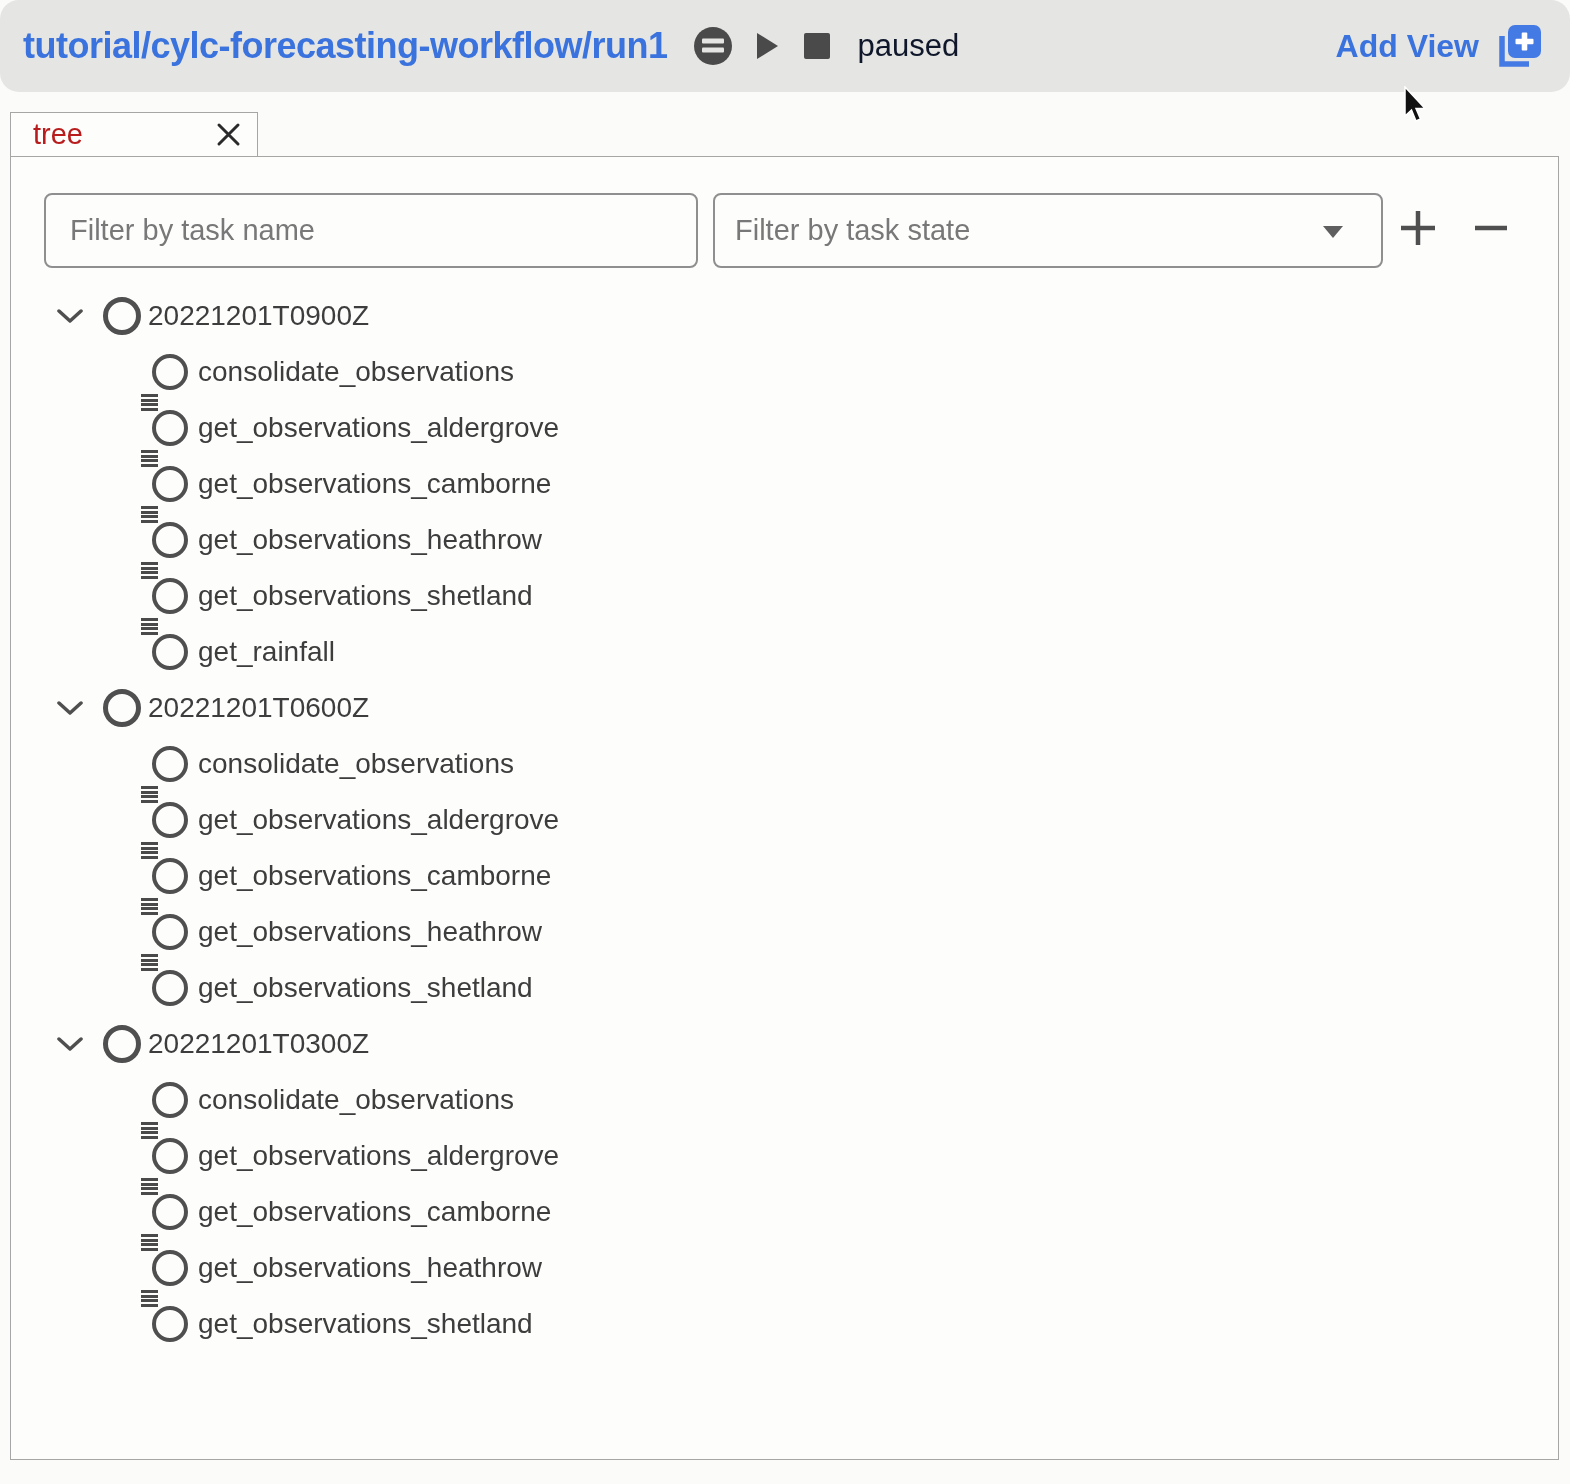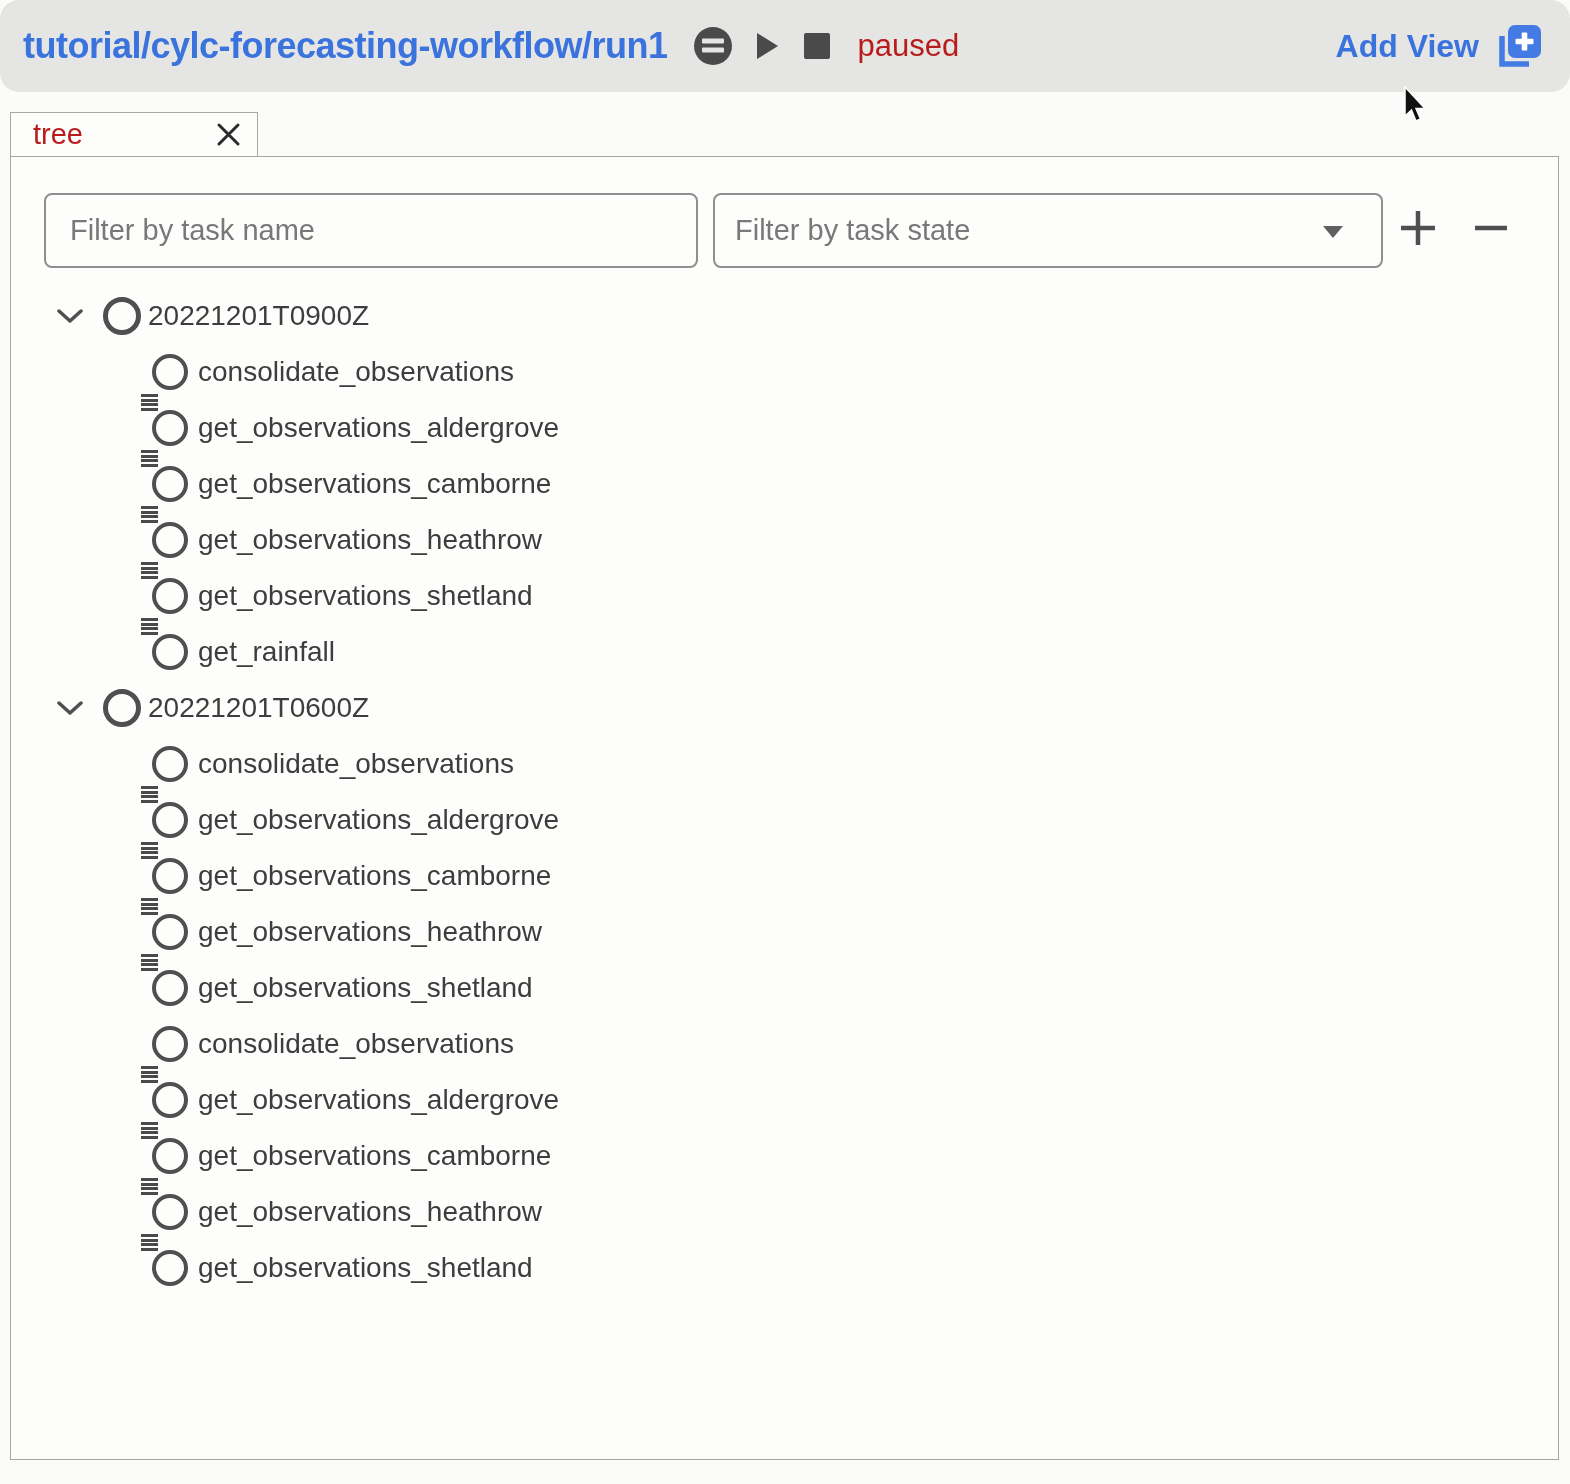--- a/index.html
+++ b/index.html
@@ -31,21 +31,21 @@
     letter-spacing:-0.5px;white-space:nowrap;cursor:pointer;
   }
   .menu-circle{margin-left:25px;width:40px;height:40px;display:flex;}
   .play-btn{
     margin-left:24px;width:0;height:0;
     border-left:21px solid var(--icon);
     border-top:13px solid transparent;
     border-bottom:13px solid transparent;
   }
   .stop-btn{margin-left:26px;width:26px;height:26px;background:var(--icon);border-radius:2px;}
-  .status-label{margin-left:28px;font-size:31px;color:#b91c1c;}
+  .status-label{margin-left:28px;font-size:31px;color:#0f172a;}
   .addview{
     margin-left:auto;margin-right:28px;display:flex;align-items:center;gap:17px;cursor:pointer;
   }
   .addview-label{font-size:32px;font-weight:bold;color:var(--blue);}
 
   
   .cursor{position:absolute;left:1402px;top:86px;z-index:50;}
 
   
   .tab{
@@ -278,20 +278,29 @@
       <div class="row task">
     <span class="job-stack">
       <div></div>
           <div></div>
           <div></div>
           <div></div>
     </span>
     <span class="task-circle"></span>
     <span class="label">get_observations_shetland</span>
   </div>
+      <div class="row cycle">
+    <span class="chev">
+      <svg width="26" height="15" viewBox="0 0 26 15">
+        <polyline points="2,2 13,12 24,2" fill="none" stroke="#4f4f4f" stroke-width="3.5" stroke-linecap="round" stroke-linejoin="round"></polyline>
+      </svg>
+    </span>
+    <span class="cycle-circle"></span>
+    <span class="label">20221201T0300Z</span>
+  </div>
       <div class="row task">
 
     <span class="task-circle"></span>
     <span class="label">consolidate_observations</span>
   </div>
       <div class="row task">
     <span class="job-stack">
       <div></div>
           <div></div>
           <div></div>

